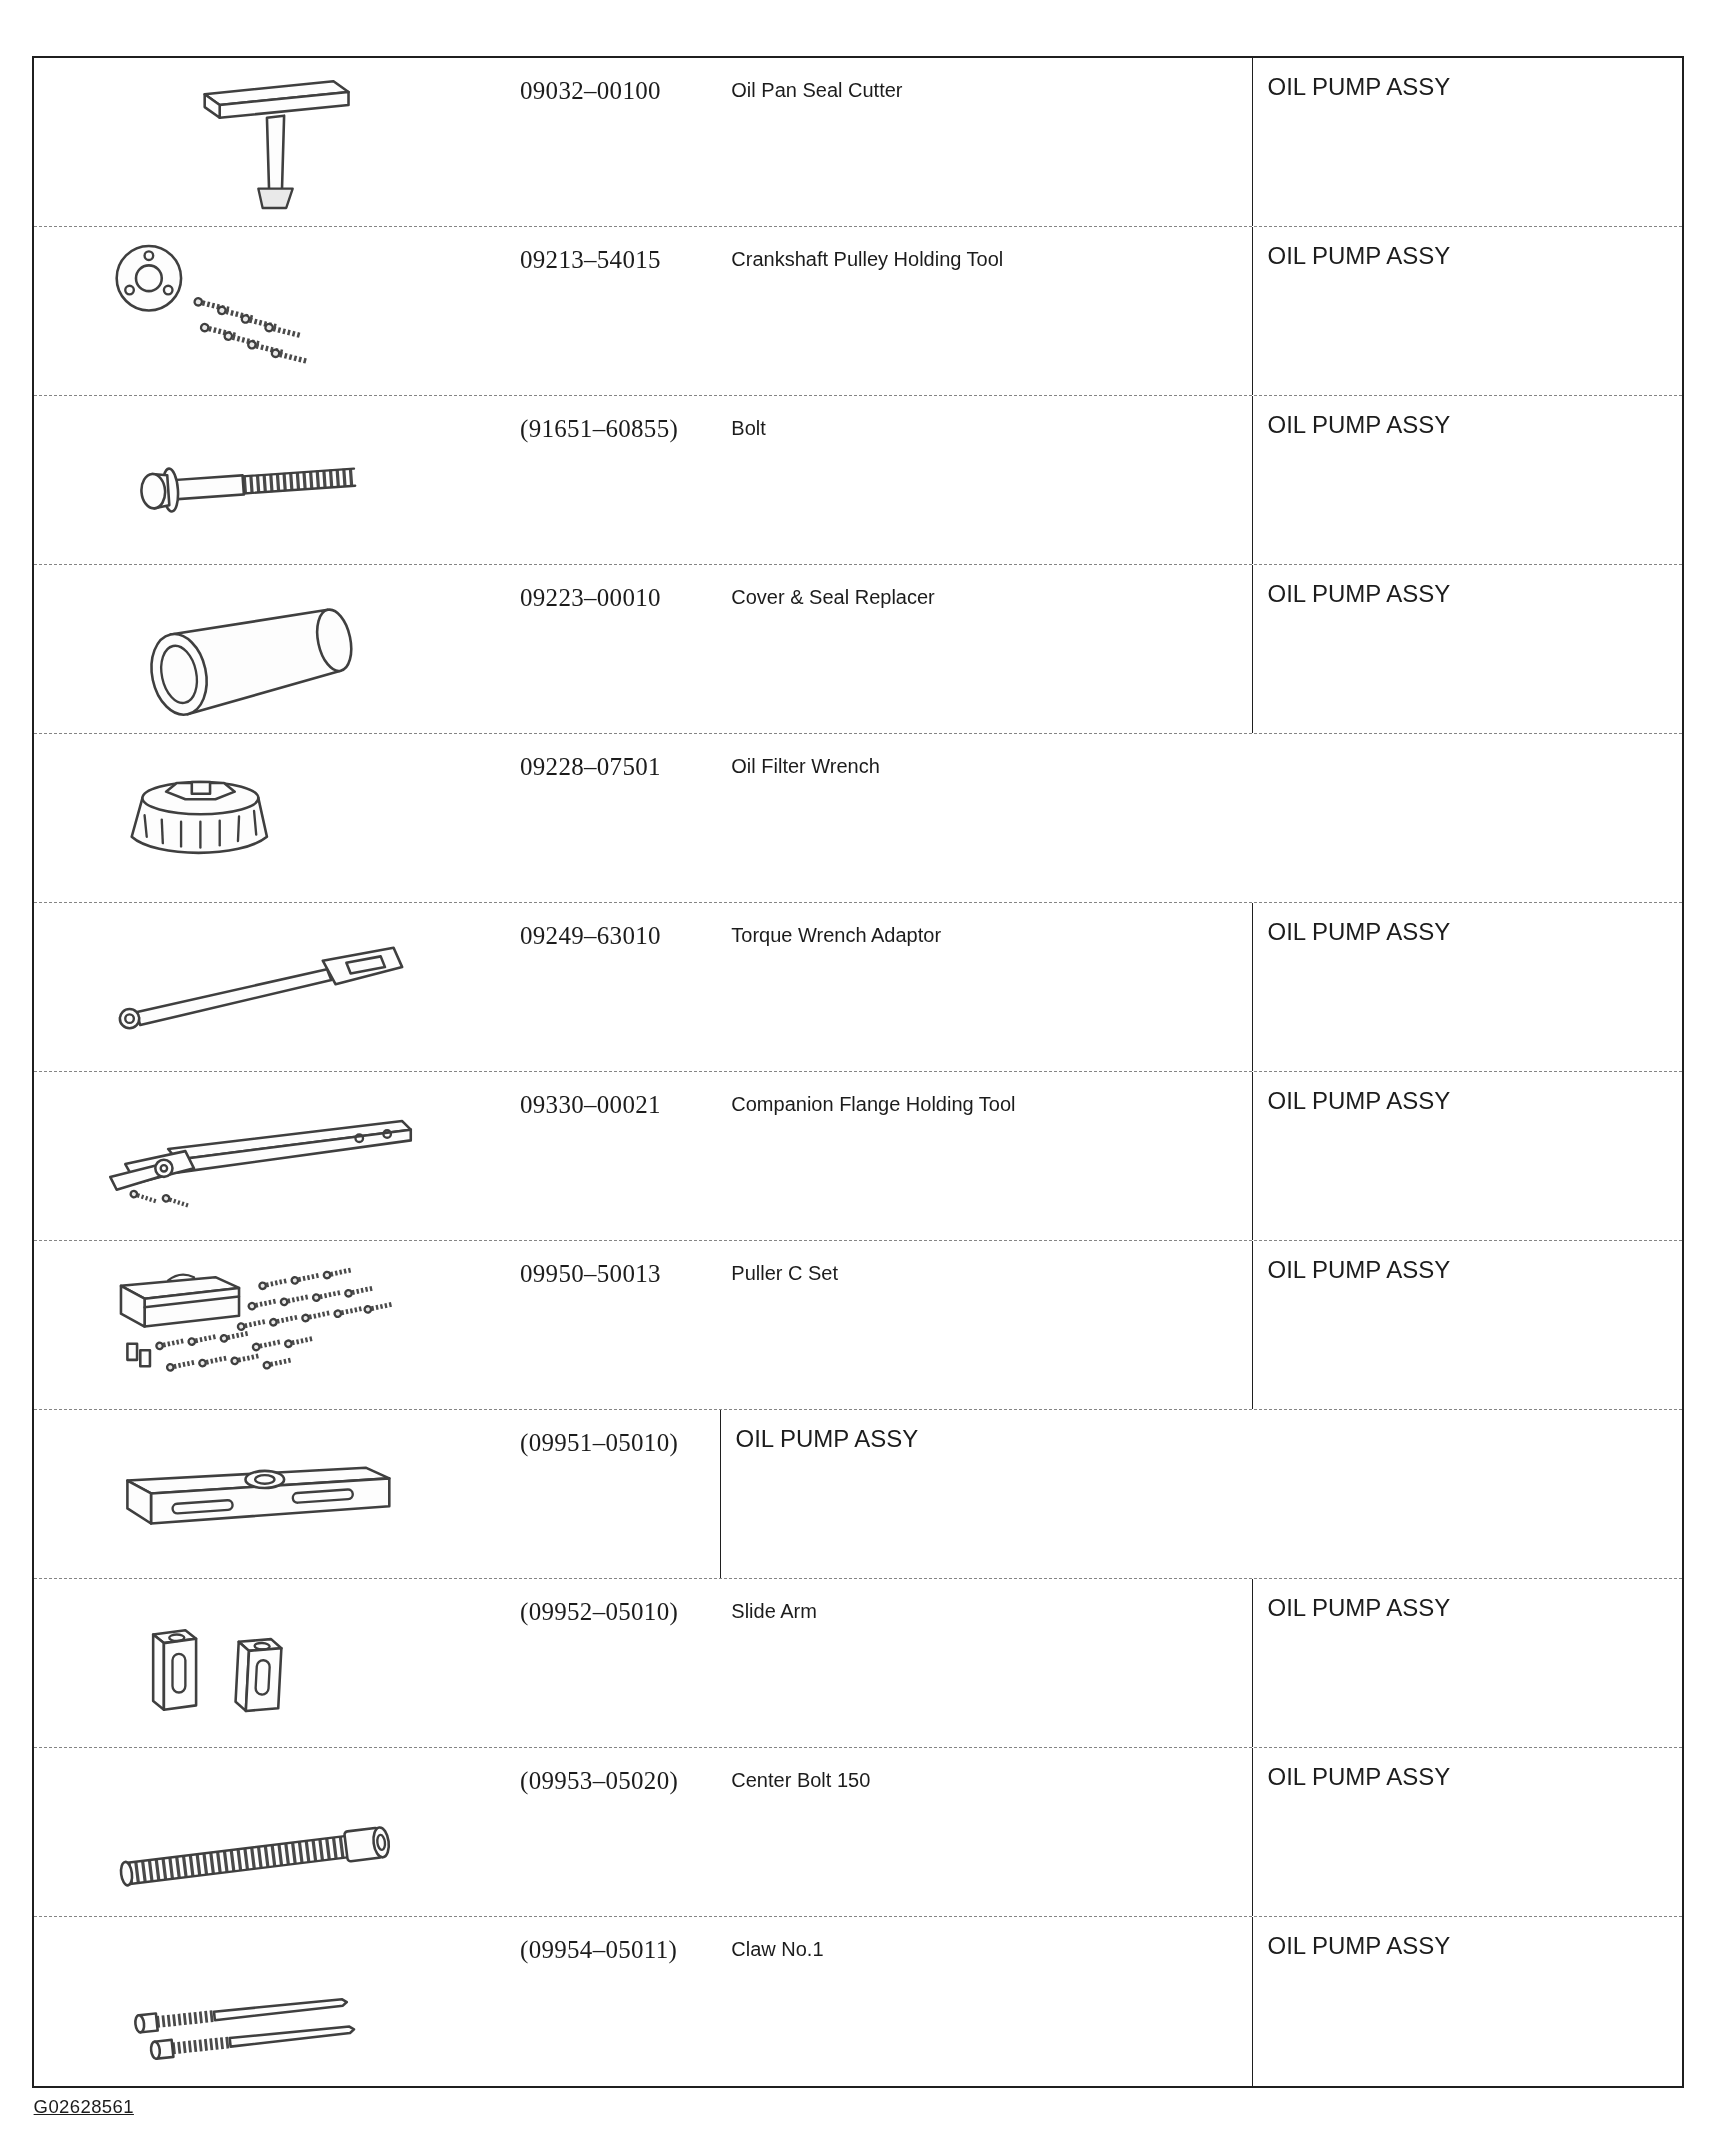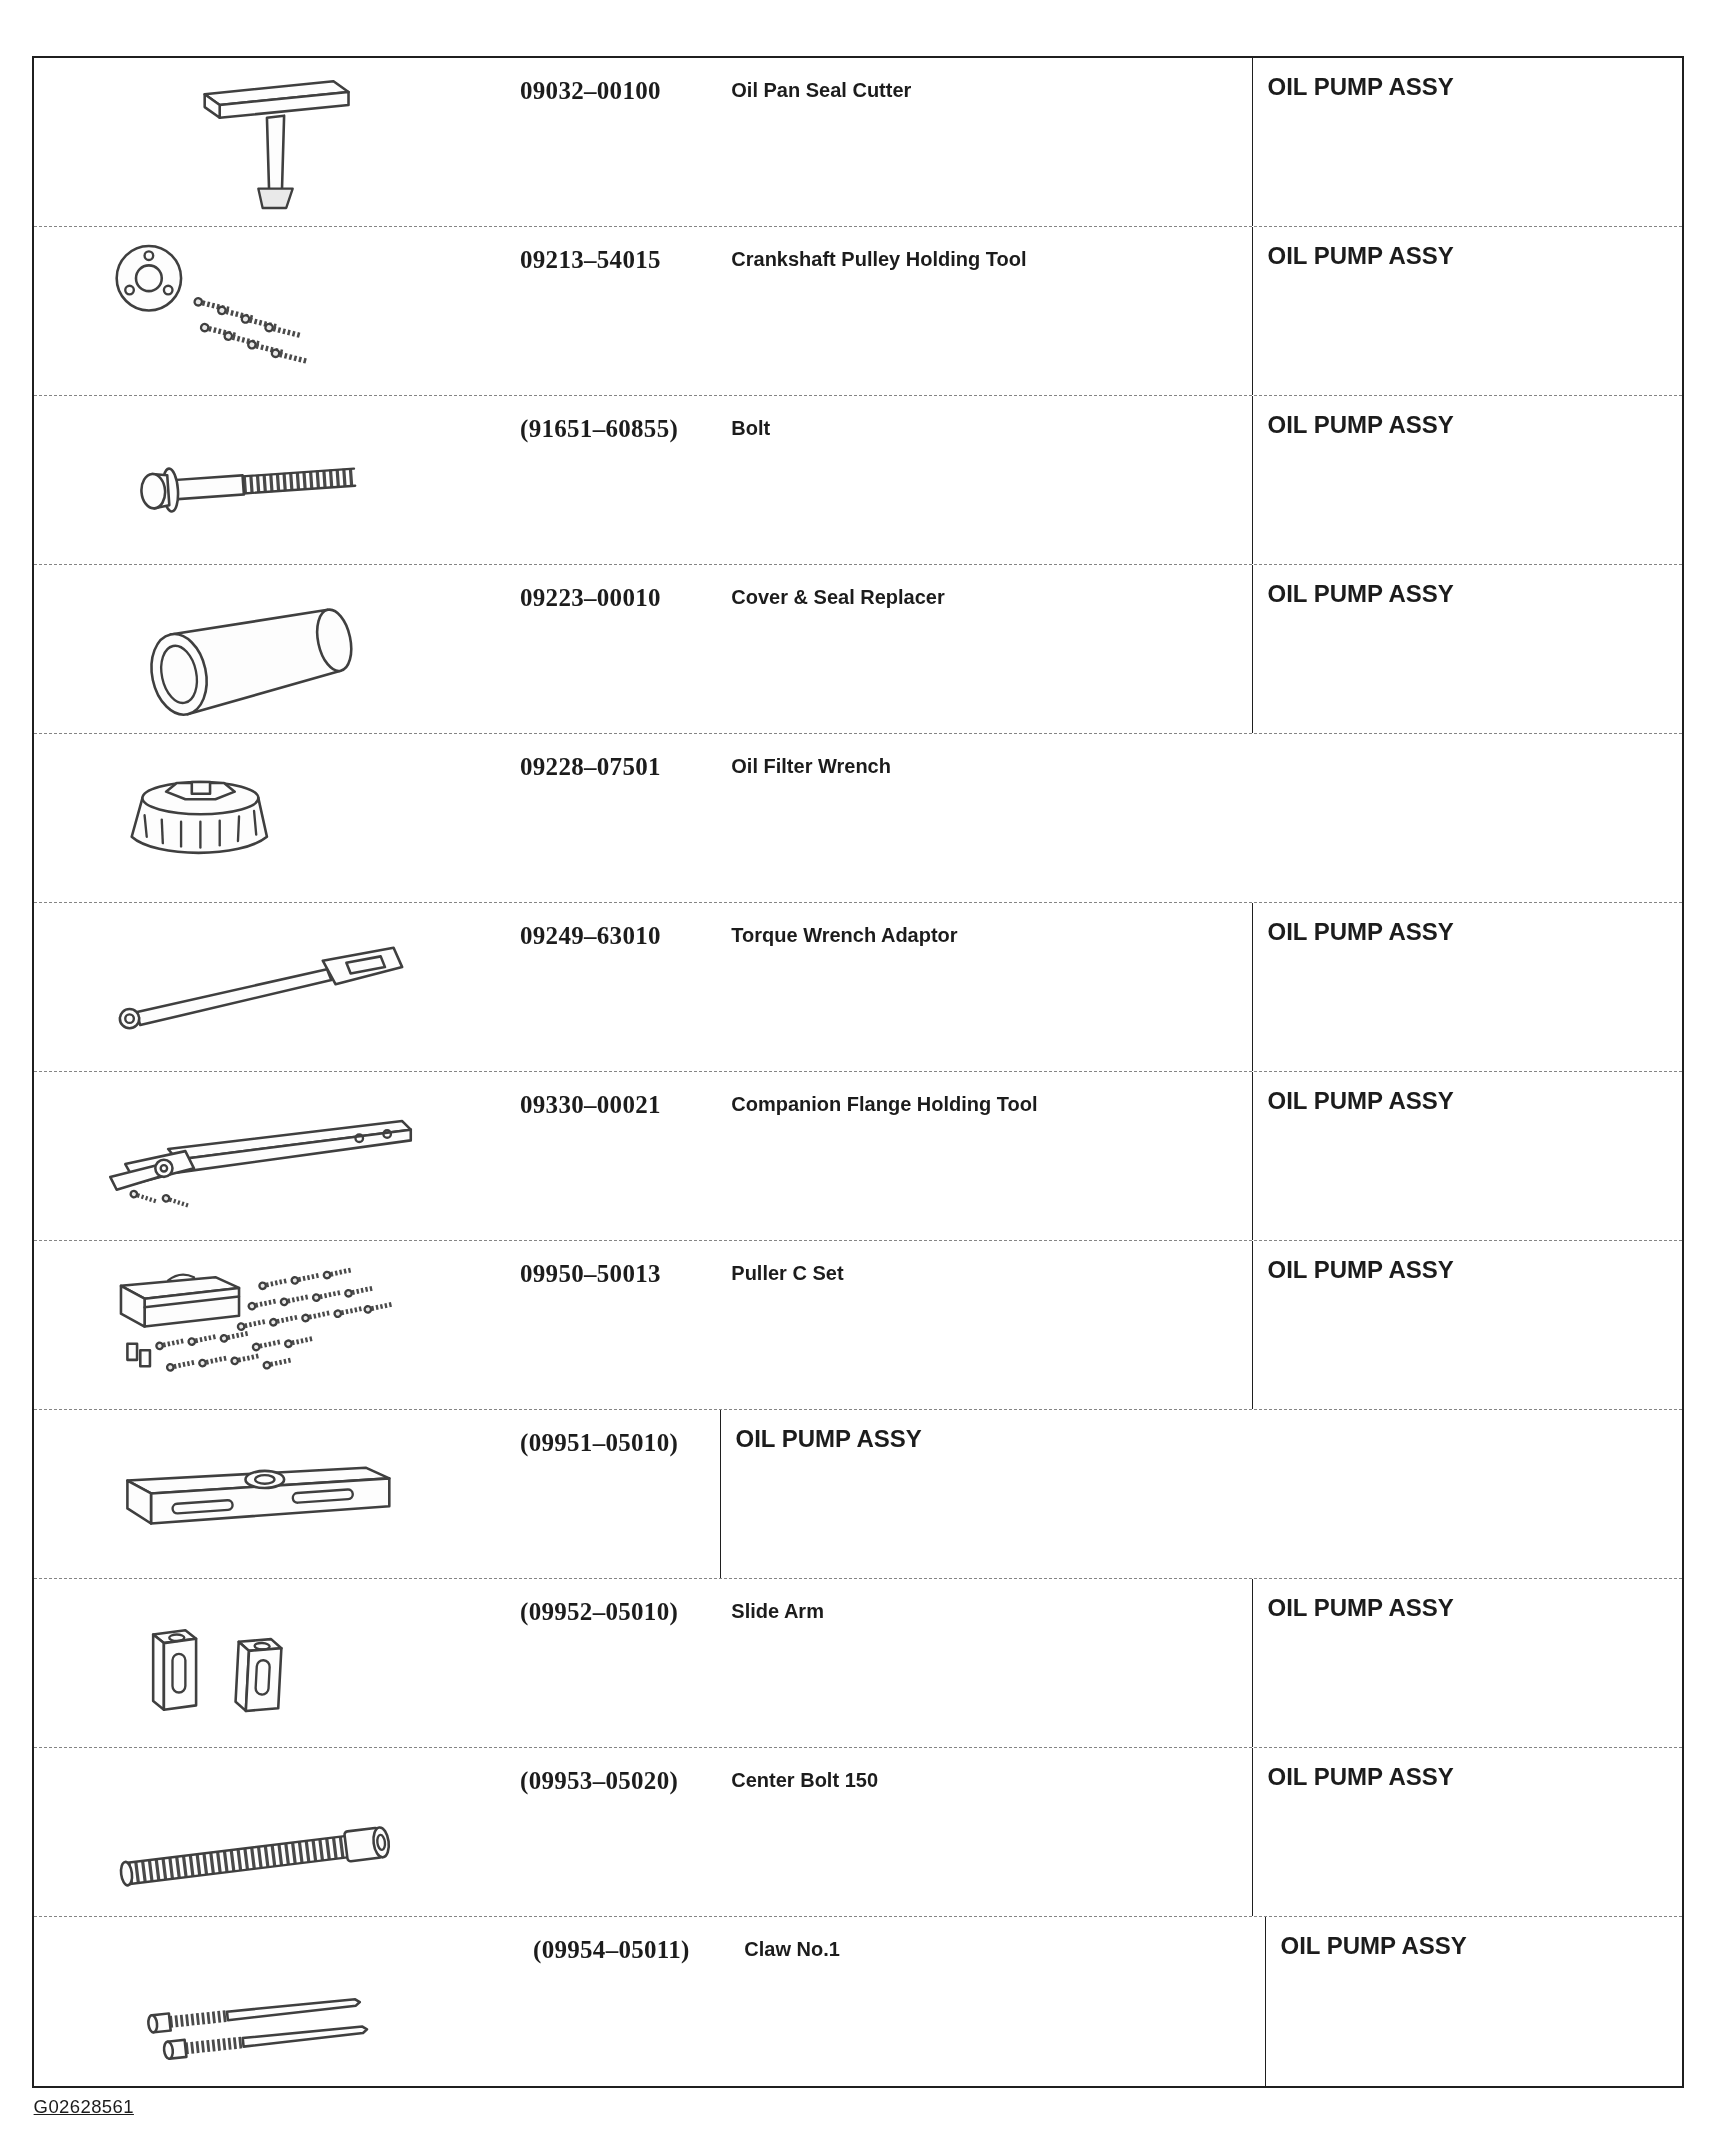--- a/index.html
+++ b/index.html
@@ -7,30 +7,29 @@
     width:1713px; height:2151px;
     font-family:"Liberation Sans", sans-serif;
     color:#1c1c1c;
     position:relative;
   }
   .sheet { box-sizing:border-box; padding:56px 32px 0 32px; }
   .tool-table {
     width:1648px;
     border:2px solid #1f1f1f;
     background:#ffffff;
-    font-weight:bold;
   }
   .row {
     display:grid;
     grid-template-columns:452px 234px 532px 1fr;
     height:169px;
     box-sizing:border-box;
     border-bottom:1.2px dashed #858585;
   }
-  .row:last-child { border-bottom:none;padding-left:13px; }
+  .row:last-child { border-bottom:none; }
   .cell { box-sizing:border-box; overflow:hidden; }
   .illo { display:flex; align-items:center; justify-content:center; }
   .part {
     font-family:"Liberation Serif", serif;
     font-size:25px;
     padding:19.4px 4.8px 0 34px;
     letter-spacing:0.3px;
     white-space:nowrap;
   }
   .name { font-size:20px; padding:21px 8px 0 11.3px; }

